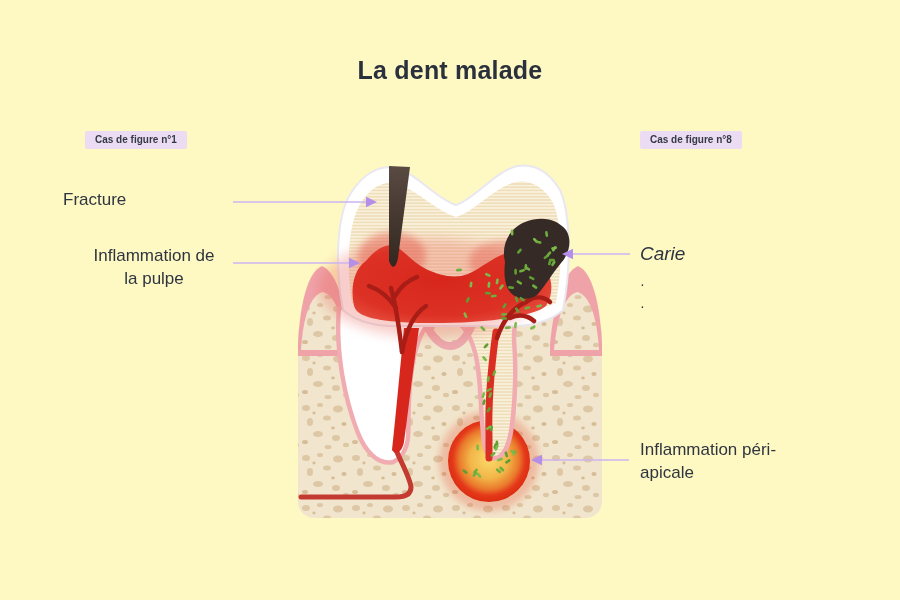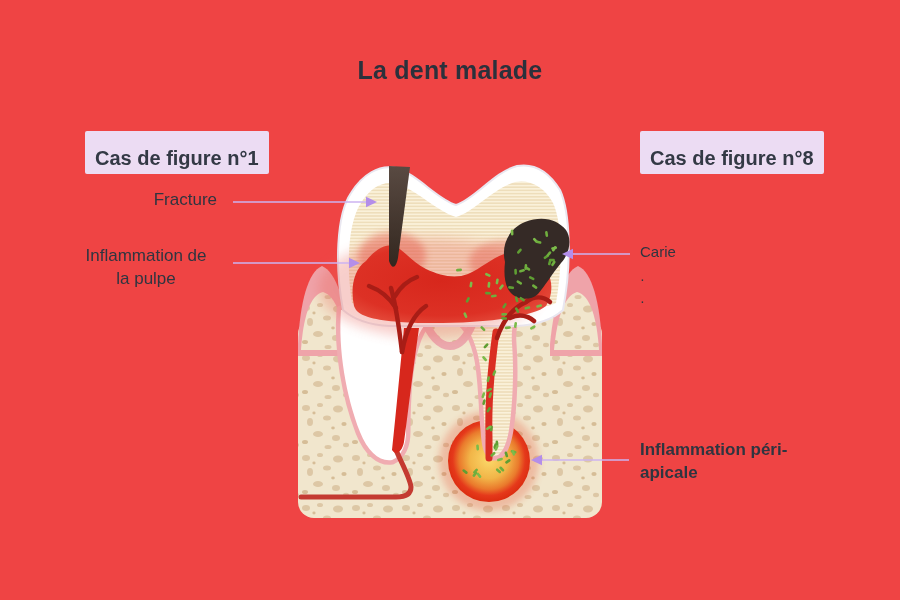--- a/index.html
+++ b/index.html
@@ -1,40 +1,40 @@
 <!DOCTYPE html>
 <html><head>
 <meta charset="utf-8">
 <style>
   html,body{margin:0;padding:0;background:#f5f4f9;}
   .stage{
     position:relative;width:900px;height:600px;overflow:hidden;
-    background:#ef4444;
+    background:#fef9c3;
     font-family:"Liberation Sans","DejaVu Sans",sans-serif;
     color:#2f3540;
   }
   .title{
     position:absolute;top:56px;left:0;width:900px;text-align:center;
     font-size:25px;font-weight:600;color:#2b313c;letter-spacing:.2px;margin:0;
   }
   .badge{
     position:absolute;top:131px;background:#ecdcf3;color:#333945;
-    font-size:20px;font-weight:700;padding:16px 10px 4px;border-radius:2px;
+    font-size:10px;font-weight:700;padding:3px 10px 4px;border-radius:2px;
     white-space:nowrap;
   }
   .badge1{left:85px;}
   .badge2{left:640px;}
   .lbl{font-size:17px;color:#2f3540;line-height:1.38;}
-  .lbl-fracture{position:absolute;left:57px;top:188px;width:160px;text-align:right;}
-  .lbl-pulp{position:absolute;left:80px;top:244px;width:132px;text-align:center;}
+  .lbl-fracture{position:absolute;left:63px;top:188px;width:160px;}
+  .lbl-pulp{position:absolute;left:88px;top:244px;width:132px;text-align:center;}
   .carie-block{position:absolute;left:640px;top:243px;width:230px;}
-  .carie-title{font-size:15px;margin:0 0 8px 0;}
+  .carie-title{font-size:19px;margin:0 0 8px 0;font-style:italic;}
   .bullet-line{font-size:14.5px;color:#2f3540;line-height:1.55;display:flex;}
   .bullet-dot{margin-right:6px;}
-  .lbl-peri{position:absolute;left:640px;top:438px;width:150px;text-align:left;font-weight:bold;}
+  .lbl-peri{position:absolute;left:640px;top:438px;width:150px;text-align:left;}
   svg.illu{position:absolute;left:0;top:0;}
 </style>
 </head>
 <body>
 
 <div class="stage">
 
   <h1 class="title">La dent malade</h1>
 
   <div class="badge badge1">Cas de figure n°1</div>

